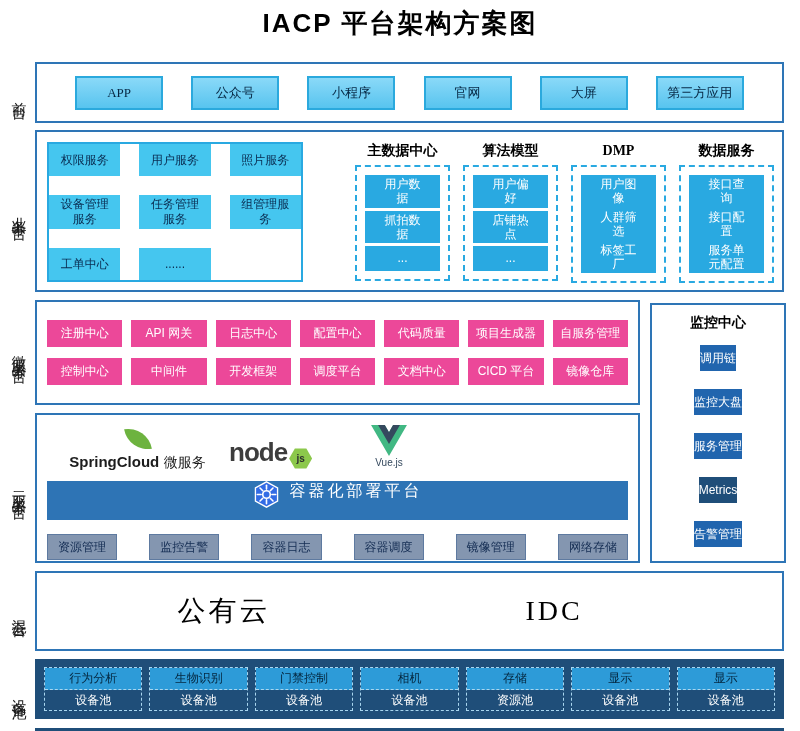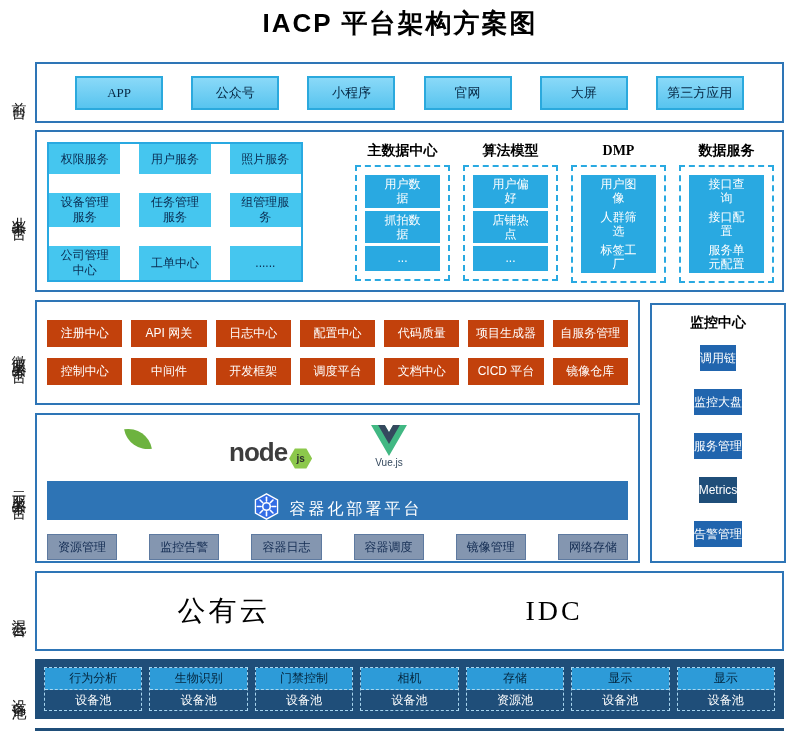--- a/index.html
+++ b/index.html
@@ -37,21 +37,21 @@
   .group-box { flex:1; border:2px dashed #29A9E1; padding:8px 8px;
                display:flex; flex-direction:column; justify-content:space-between; }
   .group-item { background:#29A9E1; color:#fff; font-size:12px; min-height:25px;
                 display:flex; align-items:center; justify-content:center; text-align:center;
                 line-height:1.2; padding:2px 14px; }
 
   
   .l-micro { left:35px; top:300px; width:605px; height:105px;
              display:flex; flex-direction:column; justify-content:center; gap:11px; padding:0 10px; }
   .micro-row { display:flex; gap:9px; }
-  .micro-btn { flex:1; height:27px; background:#c2410c; color:#fff; font-size:12px;
+  .micro-btn { flex:1; height:27px; background:#ec4899; color:#fff; font-size:12px;
                display:flex; align-items:center; justify-content:center; white-space:nowrap; }
 
   
   .monitor { position:absolute; left:650px; top:303px; width:136px; height:260px;
              border:2px solid #2E75B6; background:#fff; }
   .monitor-title { text-align:center; font-size:14px; font-weight:700; color:#000; margin-top:9px;
                    font-family:"Liberation Serif", serif; }
   .monitor-items { display:flex; flex-direction:column; gap:18px; padding:13px 26px 0;align-items:center; }
   .monitor-btn { height:26px; background:#2165AE; color:#fff; font-size:12px;
                  display:flex; align-items:center; justify-content:center; }
@@ -67,21 +67,21 @@
   .logo-node { position:absolute; left:192px; top:22px; display:flex; align-items:flex-start; }
   .node-word { font-size:26px; font-weight:800; color:#3d3d3d; letter-spacing:-1px; }
   .node-hex { width:23px; height:23px; margin-left:2px; margin-top:10px; background:#8CC84B;
               clip-path:polygon(25% 6.7%,75% 6.7%,100% 50%,75% 93.3%,25% 93.3%,0% 50%);
               display:flex; align-items:center; justify-content:center;
               font-size:10px; font-weight:700; color:#2d2d2d; }
   .logo-vue { position:absolute; left:322px; top:10px; width:60px;
               display:flex; flex-direction:column; align-items:center; gap:1px; }
   .vue-caption { font-size:10px; color:#35495E; }
   .k8s-bar { position:absolute; left:10px; right:10px; top:66px; height:39px; background:#2E74B5;
-             display:flex; align-items:flex-end; justify-content:center; gap:10px;
+             display:flex; align-items:flex-start; justify-content:center; gap:10px;
              color:#fff; font-size:16px; letter-spacing:3px; }
   .cloud-chips { position:absolute; left:10px; right:10px; top:119px; height:26px; display:flex; gap:32px; }
   .cloud-chip { flex:1; background:#8496B0; border:1px solid #5E7AA0; color:#132C52; font-size:12px;
                 display:flex; align-items:center; justify-content:center; }
 
   
   .l-hybrid { left:35px; top:571px; width:749px; height:80px; display:flex; }
   .hybrid-cell { flex:1; display:flex; align-items:center; justify-content:center;
                  font-size:28px; color:#000; letter-spacing:3px;
                  font-family:"Liberation Serif", serif;margin-left:44px; }
@@ -123,21 +123,20 @@
   </div>
 
   <div class="layer l-business">
     <div class="biz-grid">
       <div class="biz-cell">权限服务</div>
       <div class="biz-cell">用户服务</div>
       <div class="biz-cell">照片服务</div>
       <div class="biz-cell">设备管理服务</div>
       <div class="biz-cell">任务管理服务</div>
       <div class="biz-cell">组管理服务</div>
-      <div class="biz-cell">公司管理中心</div>
       <div class="biz-cell">工单中心</div>
       <div class="biz-cell">......</div>
     </div>
     <div class="biz-groups">
       <div class="biz-group">
         <div class="group-title">主数据中心</div>
         <div class="group-box">
           <div class="group-item">用户数据</div>
           <div class="group-item">抓拍数据</div>
           <div class="group-item">...</div>
@@ -198,20 +197,24 @@
       <div class="monitor-btn">监控大盘</div>
       <div class="monitor-btn">服务管理</div>
       <div class="monitor-btn dark">Metrics</div>
       <div class="monitor-btn">告警管理</div>
     </div>
   </div>
 
   <div class="layer l-cloud">
     <div class="logo-spring">
       <span class="leaf"></span>
+      <span>
+        <span class="spring-text">SpringCloud</span>
+        <span class="spring-suffix">微服务</span>
+      </span>
     </div>
     <div class="logo-node">
       <span class="node-word">node</span>
       <span class="node-hex">js</span>
     </div>
     <div class="logo-vue">
       <svg width="36" height="31" viewBox="0 0 256 221">
         <path fill="#41B883" d="M204 0h52L128 221 0 0h98l30 52L157 0z"></path>
         <path fill="#35495E" d="M157 0l-29 51L98 0H50l78 135L206 0z"></path>
       </svg>

